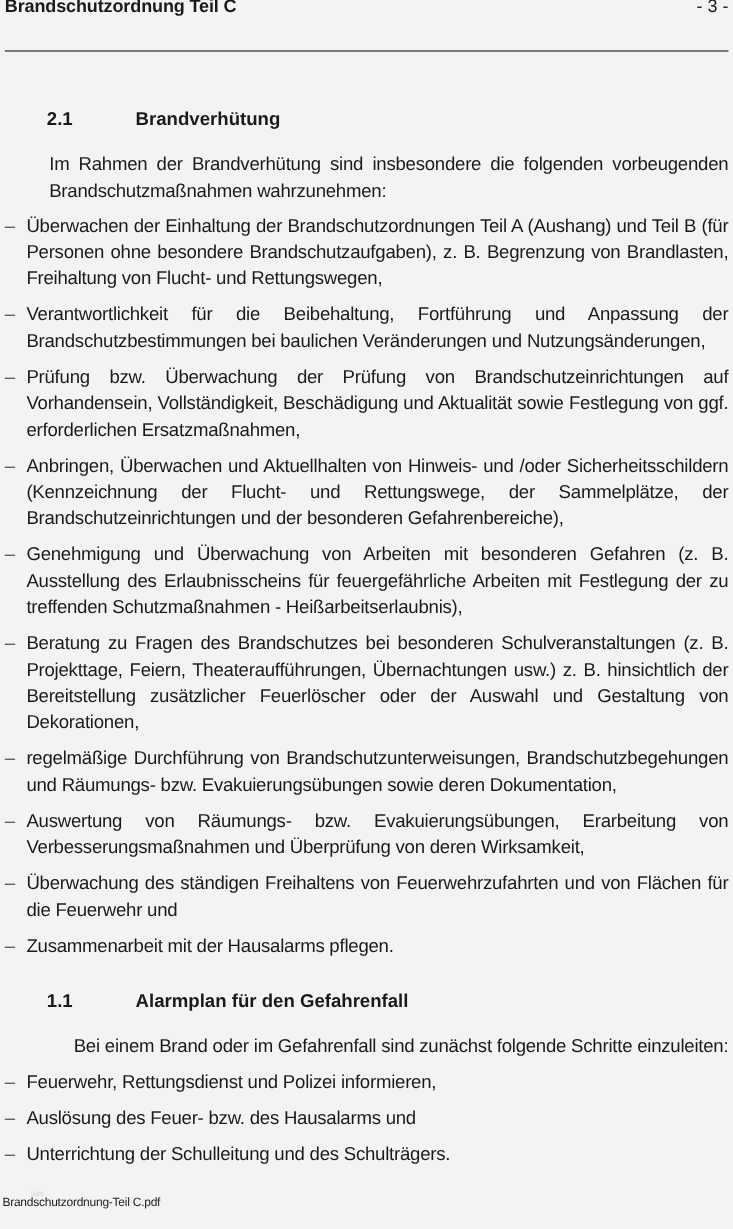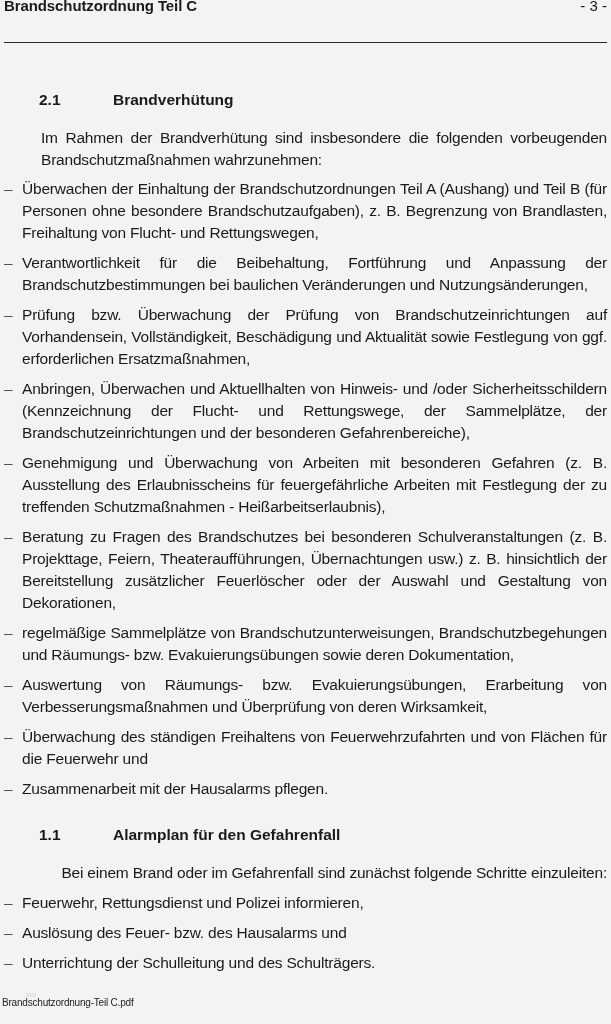--- a/index.html
+++ b/index.html
@@ -122,21 +122,21 @@
 
   <div class="para" style="top:127px;margin-left:37px;">Im Rahmen der Brandverhütung sind insbesondere die folgenden vorbeugenden Brandschutzmaßnahmen wahrzunehmen:</div>
 
   <ul class="list" style="top:178px;">
     <li class="list-item"><span class="dash">–</span><span>Überwachen der Einhaltung der Brandschutzordnungen Teil A (Aushang) und Teil B (für Personen ohne besondere Brandschutzaufgaben), z. B. Begrenzung von Brandlasten, Freihaltung von Flucht- und Rettungswegen,</span></li>
     <li class="list-item"><span class="dash">–</span><span>Verantwortlichkeit für die Beibehaltung, Fortführung und Anpassung der Brandschutzbestimmungen bei baulichen Veränderungen und Nutzungsänderungen,</span></li>
     <li class="list-item"><span class="dash">–</span><span>Prüfung bzw. Überwachung der Prüfung von Brandschutzeinrichtungen auf Vorhandensein, Vollständigkeit, Beschädigung und Aktualität sowie Festlegung von ggf. erforderlichen Ersatzmaßnahmen,</span></li>
     <li class="list-item"><span class="dash">–</span><span>Anbringen, Überwachen und Aktuellhalten von Hinweis- und /oder Sicherheitsschildern (Kennzeichnung der Flucht- und Rettungswege, der Sammelplätze, der Brandschutzeinrichtungen und der besonderen Gefahrenbereiche),</span></li>
     <li class="list-item"><span class="dash">–</span><span>Genehmigung und Überwachung von Arbeiten mit besonderen Gefahren (z. B. Ausstellung des Erlaubnisscheins für feuergefährliche Arbeiten mit Festlegung der zu treffenden Schutzmaßnahmen - Heißarbeitserlaubnis),</span></li>
     <li class="list-item"><span class="dash">–</span><span>Beratung zu Fragen des Brandschutzes bei besonderen Schulveranstaltungen (z. B. Projekttage, Feiern, Theateraufführungen, Übernachtungen usw.) z. B. hinsichtlich der Bereitstellung zusätzlicher Feuerlöscher oder der Auswahl und Gestaltung von Dekorationen,</span></li>
-    <li class="list-item"><span class="dash">–</span><span>regelmäßige Sammelplätze von Brandschutzunterweisungen, Brandschutzbegehungen und Räumungs- bzw. Evakuierungsübungen sowie deren Dokumentation,</span></li>
+    <li class="list-item"><span class="dash">–</span><span>regelmäßige Durchführung von Brandschutzunterweisungen, Brandschutzbegehungen und Räumungs- bzw. Evakuierungsübungen sowie deren Dokumentation,</span></li>
     <li class="list-item"><span class="dash">–</span><span>Auswertung von Räumungs- bzw. Evakuierungsübungen, Erarbeitung von Verbesserungsmaßnahmen und Überprüfung von deren Wirksamkeit,</span></li>
     <li class="list-item"><span class="dash">–</span><span>Überwachung des ständigen Freihaltens von Feuerwehrzufahrten und von Flächen für die Feuerwehr und</span></li>
     <li class="list-item"><span class="dash">–</span><span>Zusammenarbeit mit der Hausalarms pflegen.</span></li>
   </ul>
 
   <div class="section-heading" style="top:826px;">
     <span class="num">1.1</span><span>Alarmplan für den Gefahrenfall</span>
   </div>
 
   <div class="para" style="top:862px; text-align:right;">Bei einem Brand oder im Gefahrenfall sind zunächst folgende Schritte einzuleiten:</div>

